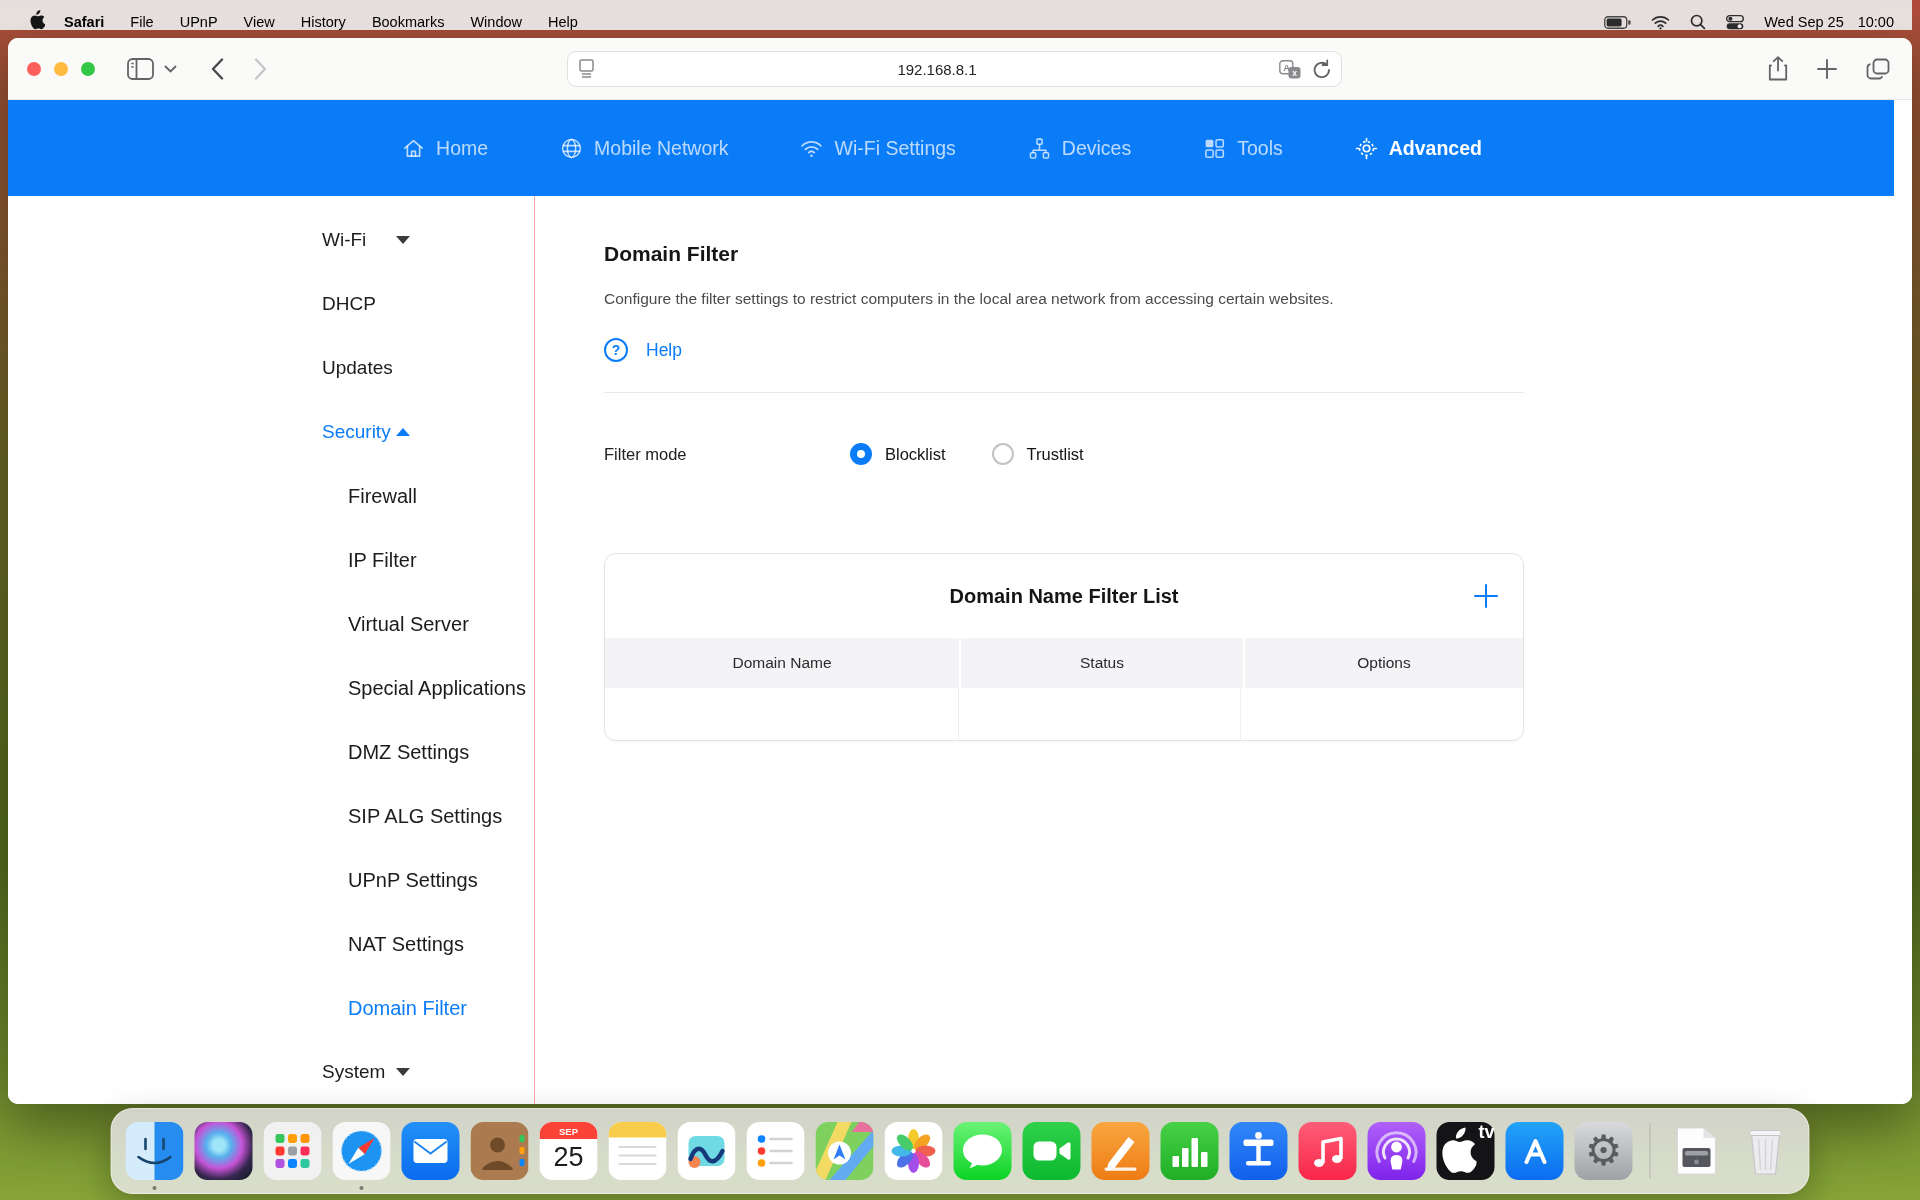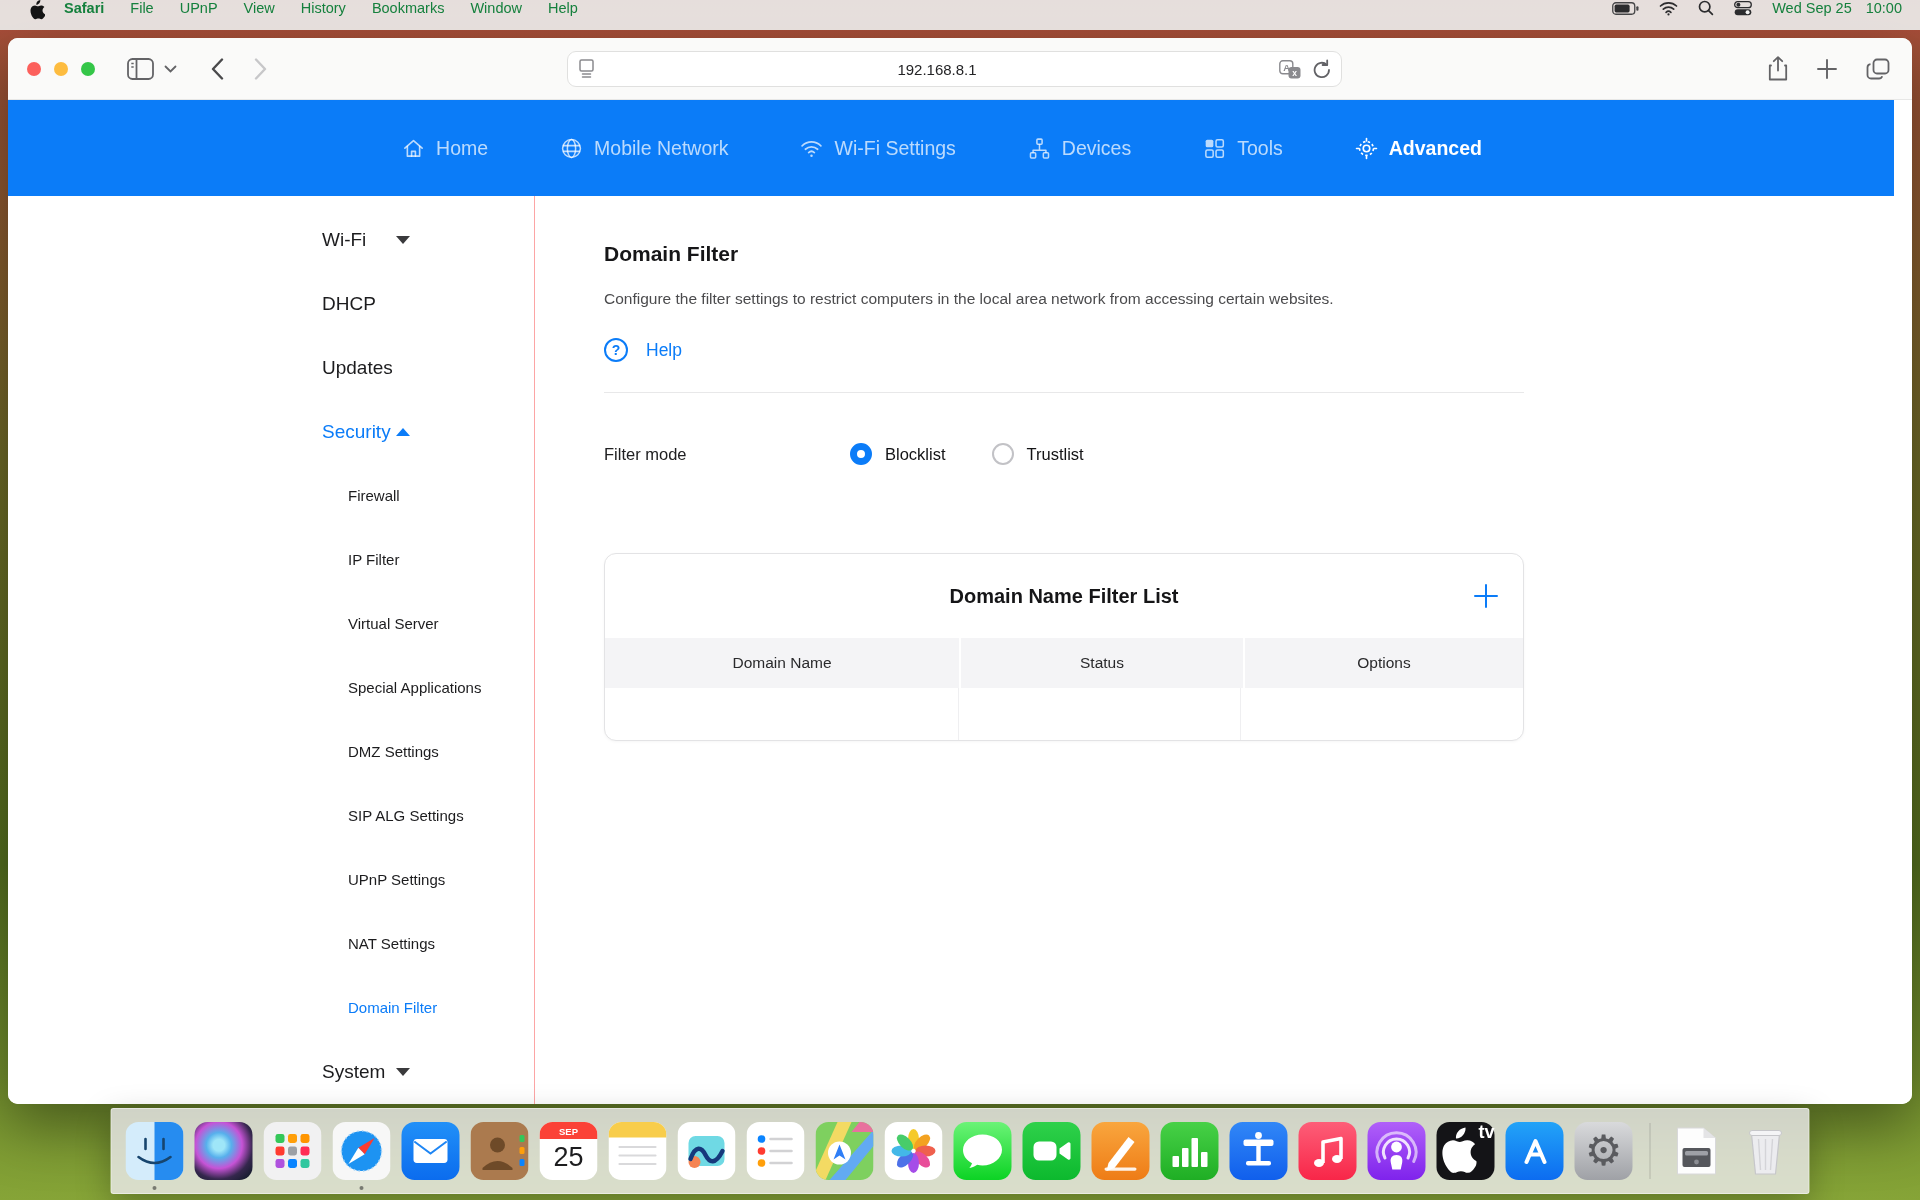--- a/index.html
+++ b/index.html
@@ -4,23 +4,23 @@
 <style>
   * { margin:0; padding:0; box-sizing:border-box; }
   html,body { width:1920px; height:1200px; overflow:hidden; }
   body {
     font-family:"Liberation Sans","DejaVu Sans",sans-serif;
     background:linear-gradient(180deg,#b24a3e 0%,#a04f36 4%,#6e6a27 38%,#55701f 72%,#86a437 100%);
     position:relative; color:#1b1b1b;
   }
 
   
-  .menubar { position:absolute; top:0; left:0; right:0; height:30px;
-    background:rgba(233,231,229,.95); display:flex; align-items:flex-start;
-    padding:0 18px; font-size:14.5px; color:#15803d; z-index:50; }
+  .menubar { position:absolute; top:0; left:0; right:8px; height:30px;
+    background:rgba(233,231,229,.95); display:flex; align-items:flex-end;
+    padding:0 18px; font-size:14.5px; color:#000000; z-index:50; }
   .menubar .apple { width:17px; height:20px; margin:0 6px 0 10px; }
   .menubar .mitem { padding:0 13px; }
   .menubar .appname { font-weight:700; padding:0 13px; }
   .menubar-right { margin-left:auto; display:flex; align-items:center; gap:20px; }
   .menubar-right .mstat { display:flex; align-items:center; }
   .menubar .clock { display:flex; gap:14px; font-size:14.5px; }
 
   
   .window { position:absolute; left:8px; right:8px; top:38px; bottom:96px;
     background:#fff; border-radius:10px; overflow:hidden;
@@ -48,21 +48,21 @@
   .nav-item { display:flex; align-items:center; gap:11px; color:rgba(255,255,255,.72);
     font-size:19.5px; cursor:default; }
   .nav-item svg { width:23px; height:23px; }
   .nav-item.active { color:#fff; font-weight:700; }
 
   
   .content { flex:1; display:flex; background:#fff; min-height:0; }
   .sidebar { width:527px; flex:none; border-right:1px solid #fca5a5; padding-top:12px; }
   .side-item { position:relative; height:64px; line-height:64px; font-size:19px;
     color:#1c1c1e; padding-left:314px; cursor:default; }
-  .side-item.sub { font-size:15px; padding-left:340px; }
+  .side-item.sub { font-size:20px; padding-left:340px; }
   .side-item.active { color:#0b7cf8; }
   .chev { position:absolute; right:124px; top:28px; width:0; height:0;
     border-left:7px solid transparent; border-right:7px solid transparent; }
   .chev.down { border-top:8px solid #3a3a3c; }
   .chev.up { border-bottom:8px solid #0b7cf8; }
 
   .main { flex:1; padding:46px 0 0 69px; }
   .page-title { font-size:21px; font-weight:700; color:#161618; }
   .page-desc { margin-top:24px; font-size:15.5px; color:#4b4b4d; }
   .help-row { margin-top:30px; display:flex; align-items:center; gap:18px; }
@@ -92,21 +92,21 @@
   .th { background:#f4f4f6; height:50px; display:flex; align-items:center;
     justify-content:center; font-size:15.5px; color:#2a2a2c; }
   .tbody-row { display:flex; height:52px; }
   .td { border-right:1px solid #efeff1; }
   .td:last-child { border-right:none; }
   .c1{width:354px;} .c2{width:282px;} .c3{flex:1;}
 
   
   .dock { position:absolute; left:50%; transform:translateX(-50%); bottom:6px;
     height:86px; background:rgba(235,234,236,.82); border:1px solid rgba(255,255,255,.45);
-    border-radius:3px; display:flex; align-items:center; padding:0 14px; gap:11px;
+    border-radius:22px; display:flex; align-items:center; padding:0 14px; gap:11px;
     box-shadow:0 12px 34px rgba(0,0,0,.28); }
   .dicon { width:58px; height:58px; border-radius:13px; position:relative; flex:none; }
   .dicon.running::after { content:""; position:absolute; left:50%; bottom:-10px;
     width:4px; height:4px; border-radius:50%; background:rgba(40,40,40,.55);
     transform:translateX(-50%); }
   .dicon svg { width:58px; height:58px; display:block; }
   .ddivider { width:1px; height:56px; background:rgba(60,60,60,.22); margin:0 6px; flex:none; }
 
   .ic-siri { background:radial-gradient(circle at 42% 40%, #9fe6f8 0 12%, #57b0ec 26%, #c653d6 48%, #35274d 70%, #131c2b 92%); }
   .ic-messages { background:linear-gradient(180deg,#6bf377,#0cd324); }

